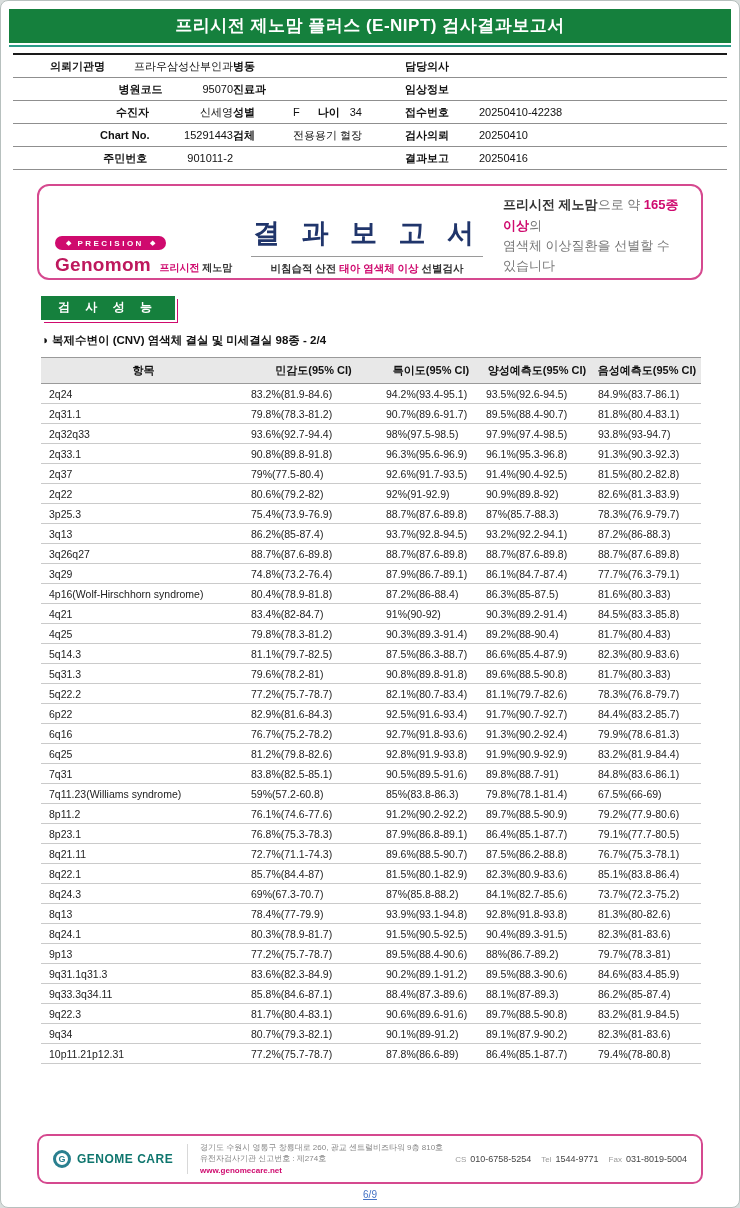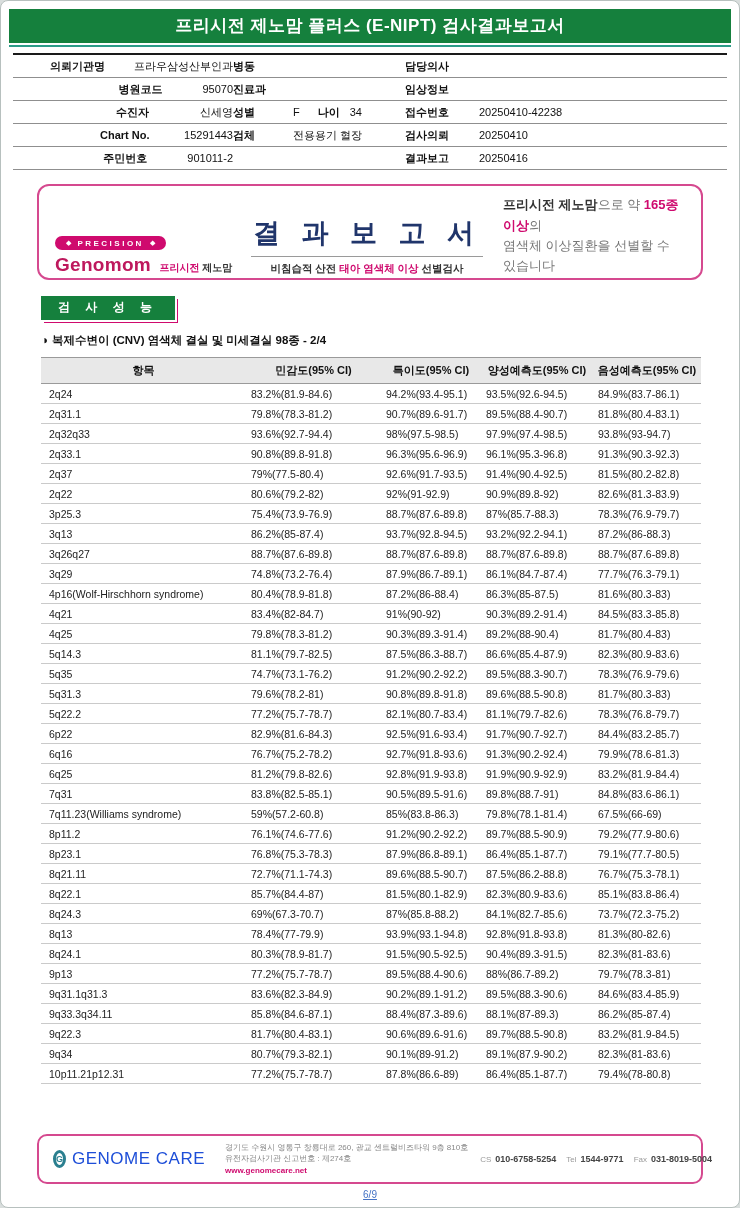--- a/index.html
+++ b/index.html
@@ -84,28 +84,28 @@
   .footer-box {
     margin:0 36px; border:2px solid #d5498f; border-radius:10px;
     height:50px; padding:5px 14px; display:flex; align-items:center; gap:12px;
   }
   .gc-logo { display:flex; align-items:center; gap:6px; width:148px; }
   .gc-ring {
     width:18px; height:18px; border-radius:50%;
     border:3px solid #2a7f8f; display:inline-flex; align-items:center; justify-content:center;
     color:#2a7f8f; font-weight:bold; font-size:9px;
   }
-  .gc-text { font-size:17px; font-weight:normal; color:#1d4ed8; letter-spacing:.5px; white-space:nowrap; }
+  .gc-text { font-size:12px; font-weight:bold; color:#0f766e; letter-spacing:.5px; white-space:nowrap; }
   .footer-divider { width:1px; height:30px; background:#d8d8d8; }
   .addr-block { font-size:8px; color:#888; line-height:1.45; white-space:nowrap; }
   .addr-site { color:#cf0a6e; font-weight:bold; }
   .contacts { margin-left:auto; font-size:9px; color:#444; white-space:nowrap; display:flex; align-items:center; gap:10px; }
   .contact-group { display:flex; align-items:center; gap:4px; }
   .contact-label { color:#9a9a9a; font-size:8px; }
-  .contact-num { color:#444; font-weight:bold; }
+  .contact-num { color:#444; font-weight:normal; }
   .page-number { text-align:center; font-size:10px; color:#4472c4; text-decoration:underline; margin:5px 0 7px; }
 </style>
 </head>
 <body>
 
 <div class="page">
 
   <div class="title-bar">프리시전 제노맘 플러스 (E-NIPT) 검사결과보고서</div>
   <div class="title-underline"></div>
 
@@ -317,27 +317,20 @@
           <td>81.7%(80.4-83)</td>
         </tr>
         <tr>
           <td>5q14.3</td>
           <td>81.1%(79.7-82.5)</td>
           <td>87.5%(86.3-88.7)</td>
           <td>86.6%(85.4-87.9)</td>
           <td>82.3%(80.9-83.6)</td>
         </tr>
         <tr>
-          <td>5q35</td>
-          <td>74.7%(73.1-76.2)</td>
-          <td>91.2%(90.2-92.2)</td>
-          <td>89.5%(88.3-90.7)</td>
-          <td>78.3%(76.9-79.6)</td>
-        </tr>
-        <tr>
           <td>5q31.3</td>
           <td>79.6%(78.2-81)</td>
           <td>90.8%(89.8-91.8)</td>
           <td>89.6%(88.5-90.8)</td>
           <td>81.7%(80.3-83)</td>
         </tr>
         <tr>
           <td>5q22.2</td>
           <td>77.2%(75.7-78.7)</td>
           <td>82.1%(80.7-83.4)</td>

